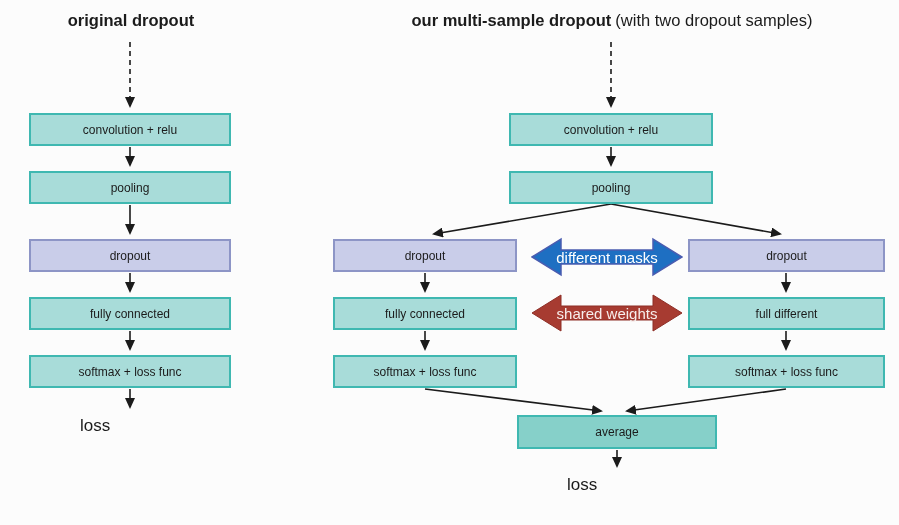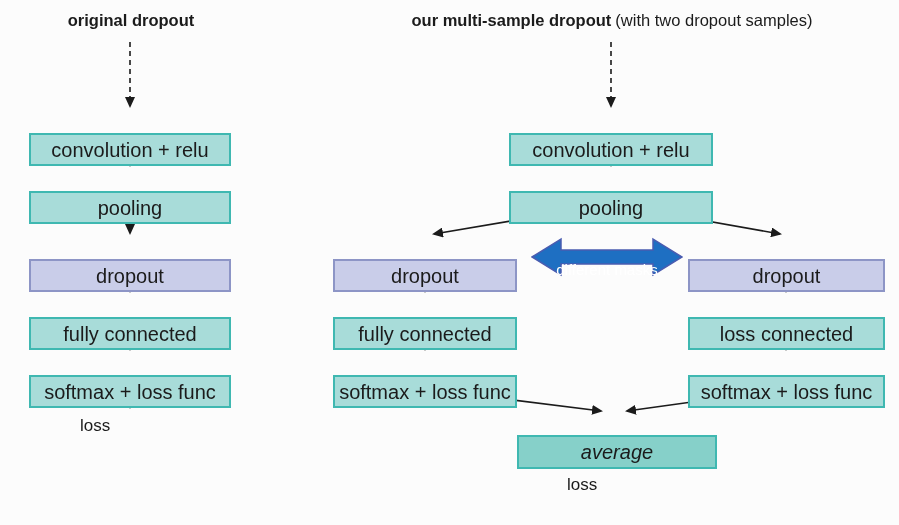--- a/index.html
+++ b/index.html
@@ -6,37 +6,36 @@
   .canvas{
     position:relative;width:899px;height:525px;overflow:hidden;
     background:#fcfcfc;
     font-family:"Liberation Sans", sans-serif;
     color:var(--text,#1b1b1b);
   }
   svg.lines{position:absolute;left:0;top:0;width:899px;height:525px;z-index:1;}
   .box{
     position:absolute;height:33px;box-sizing:border-box;z-index:2;
     display:flex;align-items:center;justify-content:center;
-    font-size:20px;line-height:1;color:var(--text,#1b1b1b);
+    font-size:12px;line-height:1;color:var(--text,#1b1b1b);
     background:var(--teal_fill,#a8dcd9);
     border:2px solid var(--teal_border,#3fb8b1);
-    margin-top:20px;
   }
   .box.purple{background:var(--purple_fill,#c9cde9);border-color:var(--purple_border,#8d95c6);font-weight:normal;}
   .box.avg{background:var(--avg_fill,#86d0c9);}
   .title{position:absolute;top:11px;font-size:16.5px;text-align:center;z-index:2;white-space:nowrap;}
   .title .b{font-weight:bold;}
   .title .r{font-weight:normal;margin-left:4px;}
   .left-t{left:0;width:262px;font-weight:bold;}
   .right-t{left:337px;width:550px;}
   .loss{position:absolute;width:100px;font-size:17px;z-index:2;}
   .connector{position:absolute;width:152px;height:42px;z-index:3;}
   .connector svg{position:absolute;left:0;top:0;}
   .connector .lbl{
-    position:absolute;left:0;top:12px;width:152px;height:42px;
+    position:absolute;left:0;top:0;width:152px;height:42px;
     display:flex;align-items:center;justify-content:center;
     font-size:15px;line-height:1;z-index:4;
   }
   .connector.blue .lbl{color:#ffffff;}
   .connector.red .lbl{color:#f7eeec;}
   .poly-blue{fill:var(--blue_arrow,#1e6fc2);stroke:var(--blue_arrow_edge,#4a5cb0);stroke-width:1.5;}
   .poly-red{fill:var(--red_arrow,#a73b31);stroke:var(--red_arrow_edge,#8e2f27);stroke-width:1;}
 </style>
 </head>
 <body>
@@ -89,27 +88,33 @@
   <div class="loss" style="left:80px;top:416px;">loss</div>
 
   <div class="box" style="left:509px;top:113px;width:204px;">convolution + relu</div>
   <div class="box" style="left:509px;top:171px;width:204px;">pooling</div>
 
   <div class="box purple" style="left:333px;top:239px;width:184px;">dropout</div>
   <div class="box" style="left:333px;top:297px;width:184px;">fully connected</div>
   <div class="box" style="left:333px;top:355px;width:184px;">softmax + loss func</div>
 
   <div class="box purple" style="left:688px;top:239px;width:197px;">dropout</div>
-  <div class="box" style="left:688px;top:297px;width:197px;">loss connected</div>
+  <div class="box" style="left:688px;top:297px;width:197px;">full different</div>
   <div class="box" style="left:688px;top:355px;width:197px;">softmax + loss func</div>
 
-  <div class="box avg" style="left:517px;top:415px;width:200px;height:34px;font-style:italic;">average</div>
+  <div class="box avg" style="left:517px;top:415px;width:200px;height:34px;">average</div>
   <div class="loss" style="left:567px;top:475px;">loss</div>
 
   <div class="connector blue" style="left:531px;top:236px;">
     <svg width="152" height="42" viewBox="0 0 152 42">
       <polygon class="poly-blue" points="1,21 30,3 30,14 122,14 122,3 151,21 122,39 122,28 30,28 30,39"></polygon>
     </svg>
     <span class="lbl">different masks</span>
   </div>
 
+  <div class="connector red" style="left:531px;top:292px;">
+    <svg width="152" height="42" viewBox="0 0 152 42">
+      <polygon class="poly-red" points="1,21 30,3 30,14 122,14 122,3 151,21 122,39 122,28 30,28 30,39"></polygon>
+    </svg>
+    <span class="lbl">shared weights</span>
+  </div>
 
 </div>
 
 </body></html>

